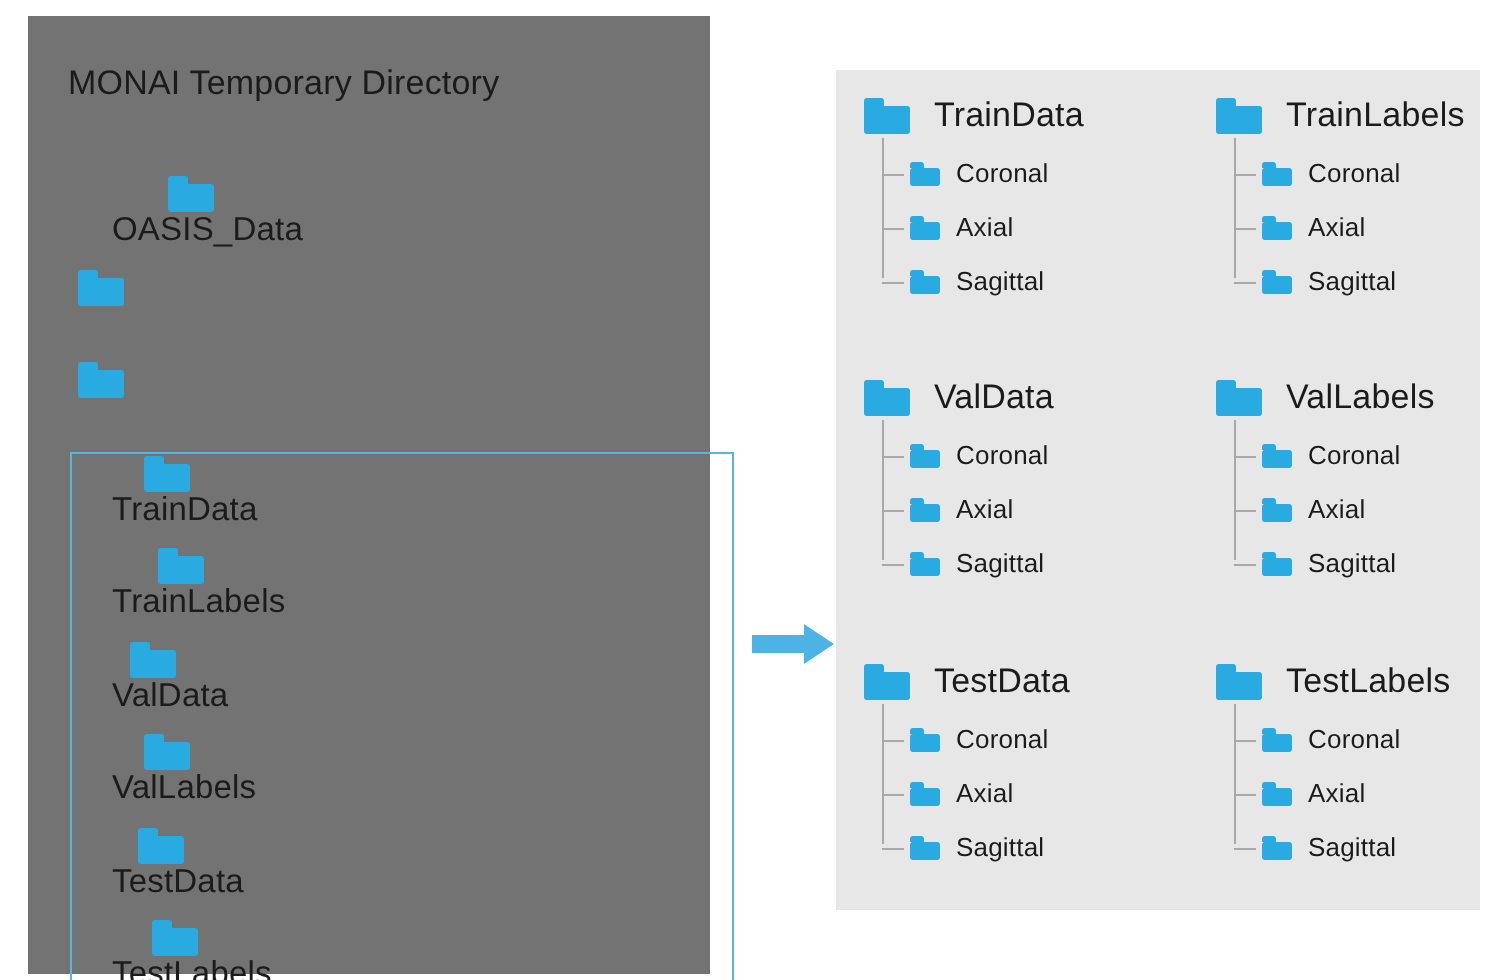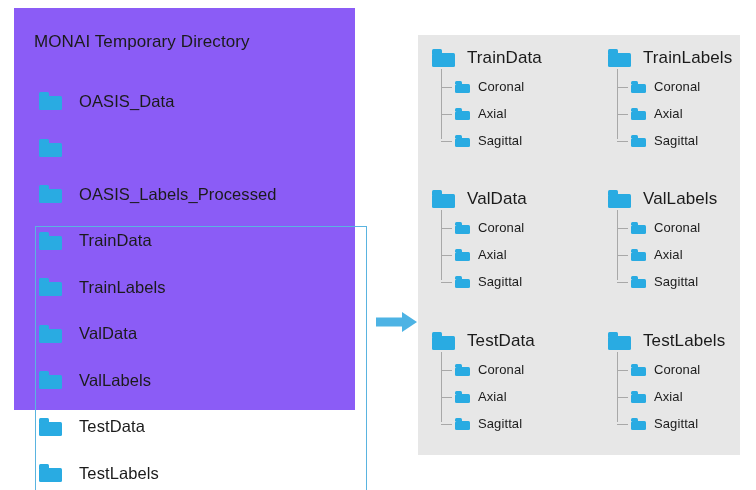--- a/index.html
+++ b/index.html
@@ -15,39 +15,40 @@
     font-family: "Liberation Sans", sans-serif;
     color: #1a1a1a;
   }
 
   
   #left-panel {
     position: absolute;
     left: 14px;
     top: 8px;
     width: 341px;
-    height: 402px;
-    background: #8b5cf6;
+    height: 479px;
+    background: #737373;
   }
   #left-title {
     position: absolute;
     left: 20px;
     top: 24px;
     font-size: 17px;
     letter-spacing: 0.1px;
     color: #1b1b1b;
     white-space: nowrap;
   }
   .left-item {
     position: absolute;
     left: 25px;
     height: 26px;
     display: flex;
     align-items: center;
     white-space: nowrap;
+    flex-direction: column;
   }
   .left-item .lbl {
     font-size: 16.5px;
     color: #1b1b1b;
     margin-left: 17px;
     letter-spacing: 0.1px;
   }
 
   
   #highlight-box {
@@ -185,21 +186,20 @@
         <span class="folder lg">
           <span class="tab"></span>
           <span class="body"></span>
         </span>
       </div>
       <div class="left-item" style="top: 173px;">
         <span class="folder lg">
           <span class="tab"></span>
           <span class="body"></span>
         </span>
-        <span class="lbl">OASIS_Labels_Processed</span>
       </div>
       <div class="left-item" style="top: 219.5px;">
         <span class="folder lg">
           <span class="tab"></span>
           <span class="body"></span>
         </span>
         <span class="lbl">TrainData</span>
       </div>
       <div class="left-item" style="top: 266px;">
         <span class="folder lg">

